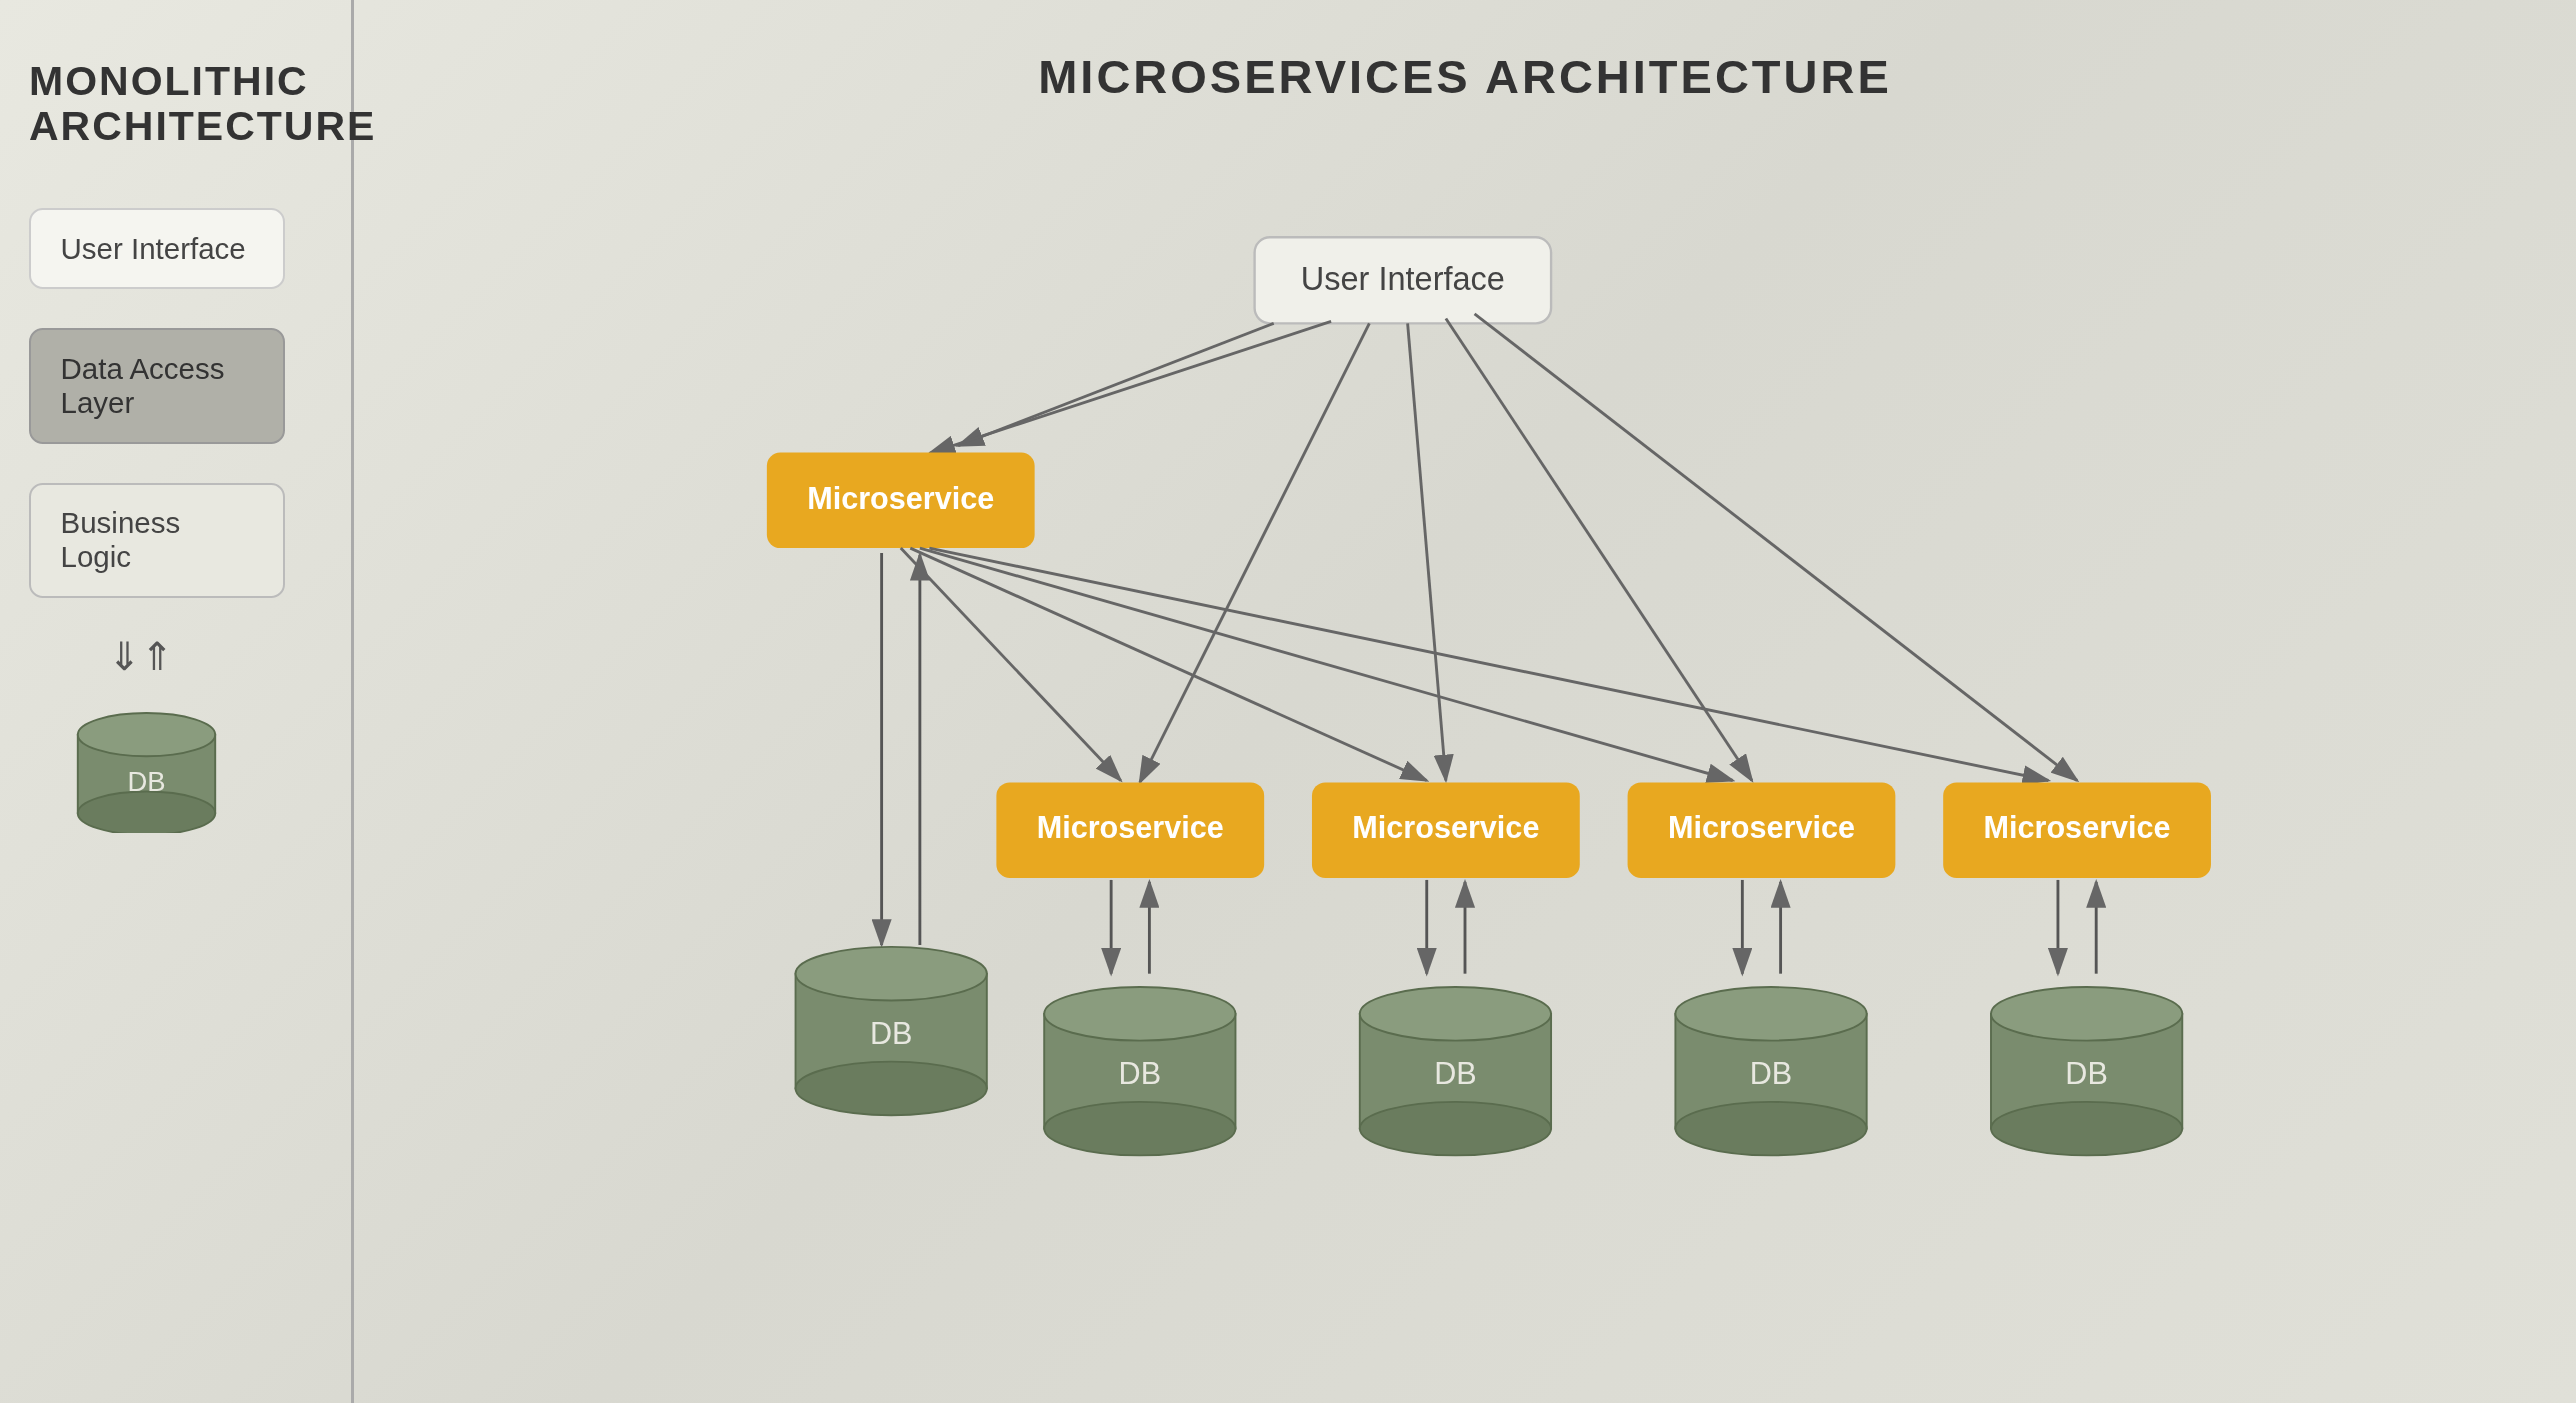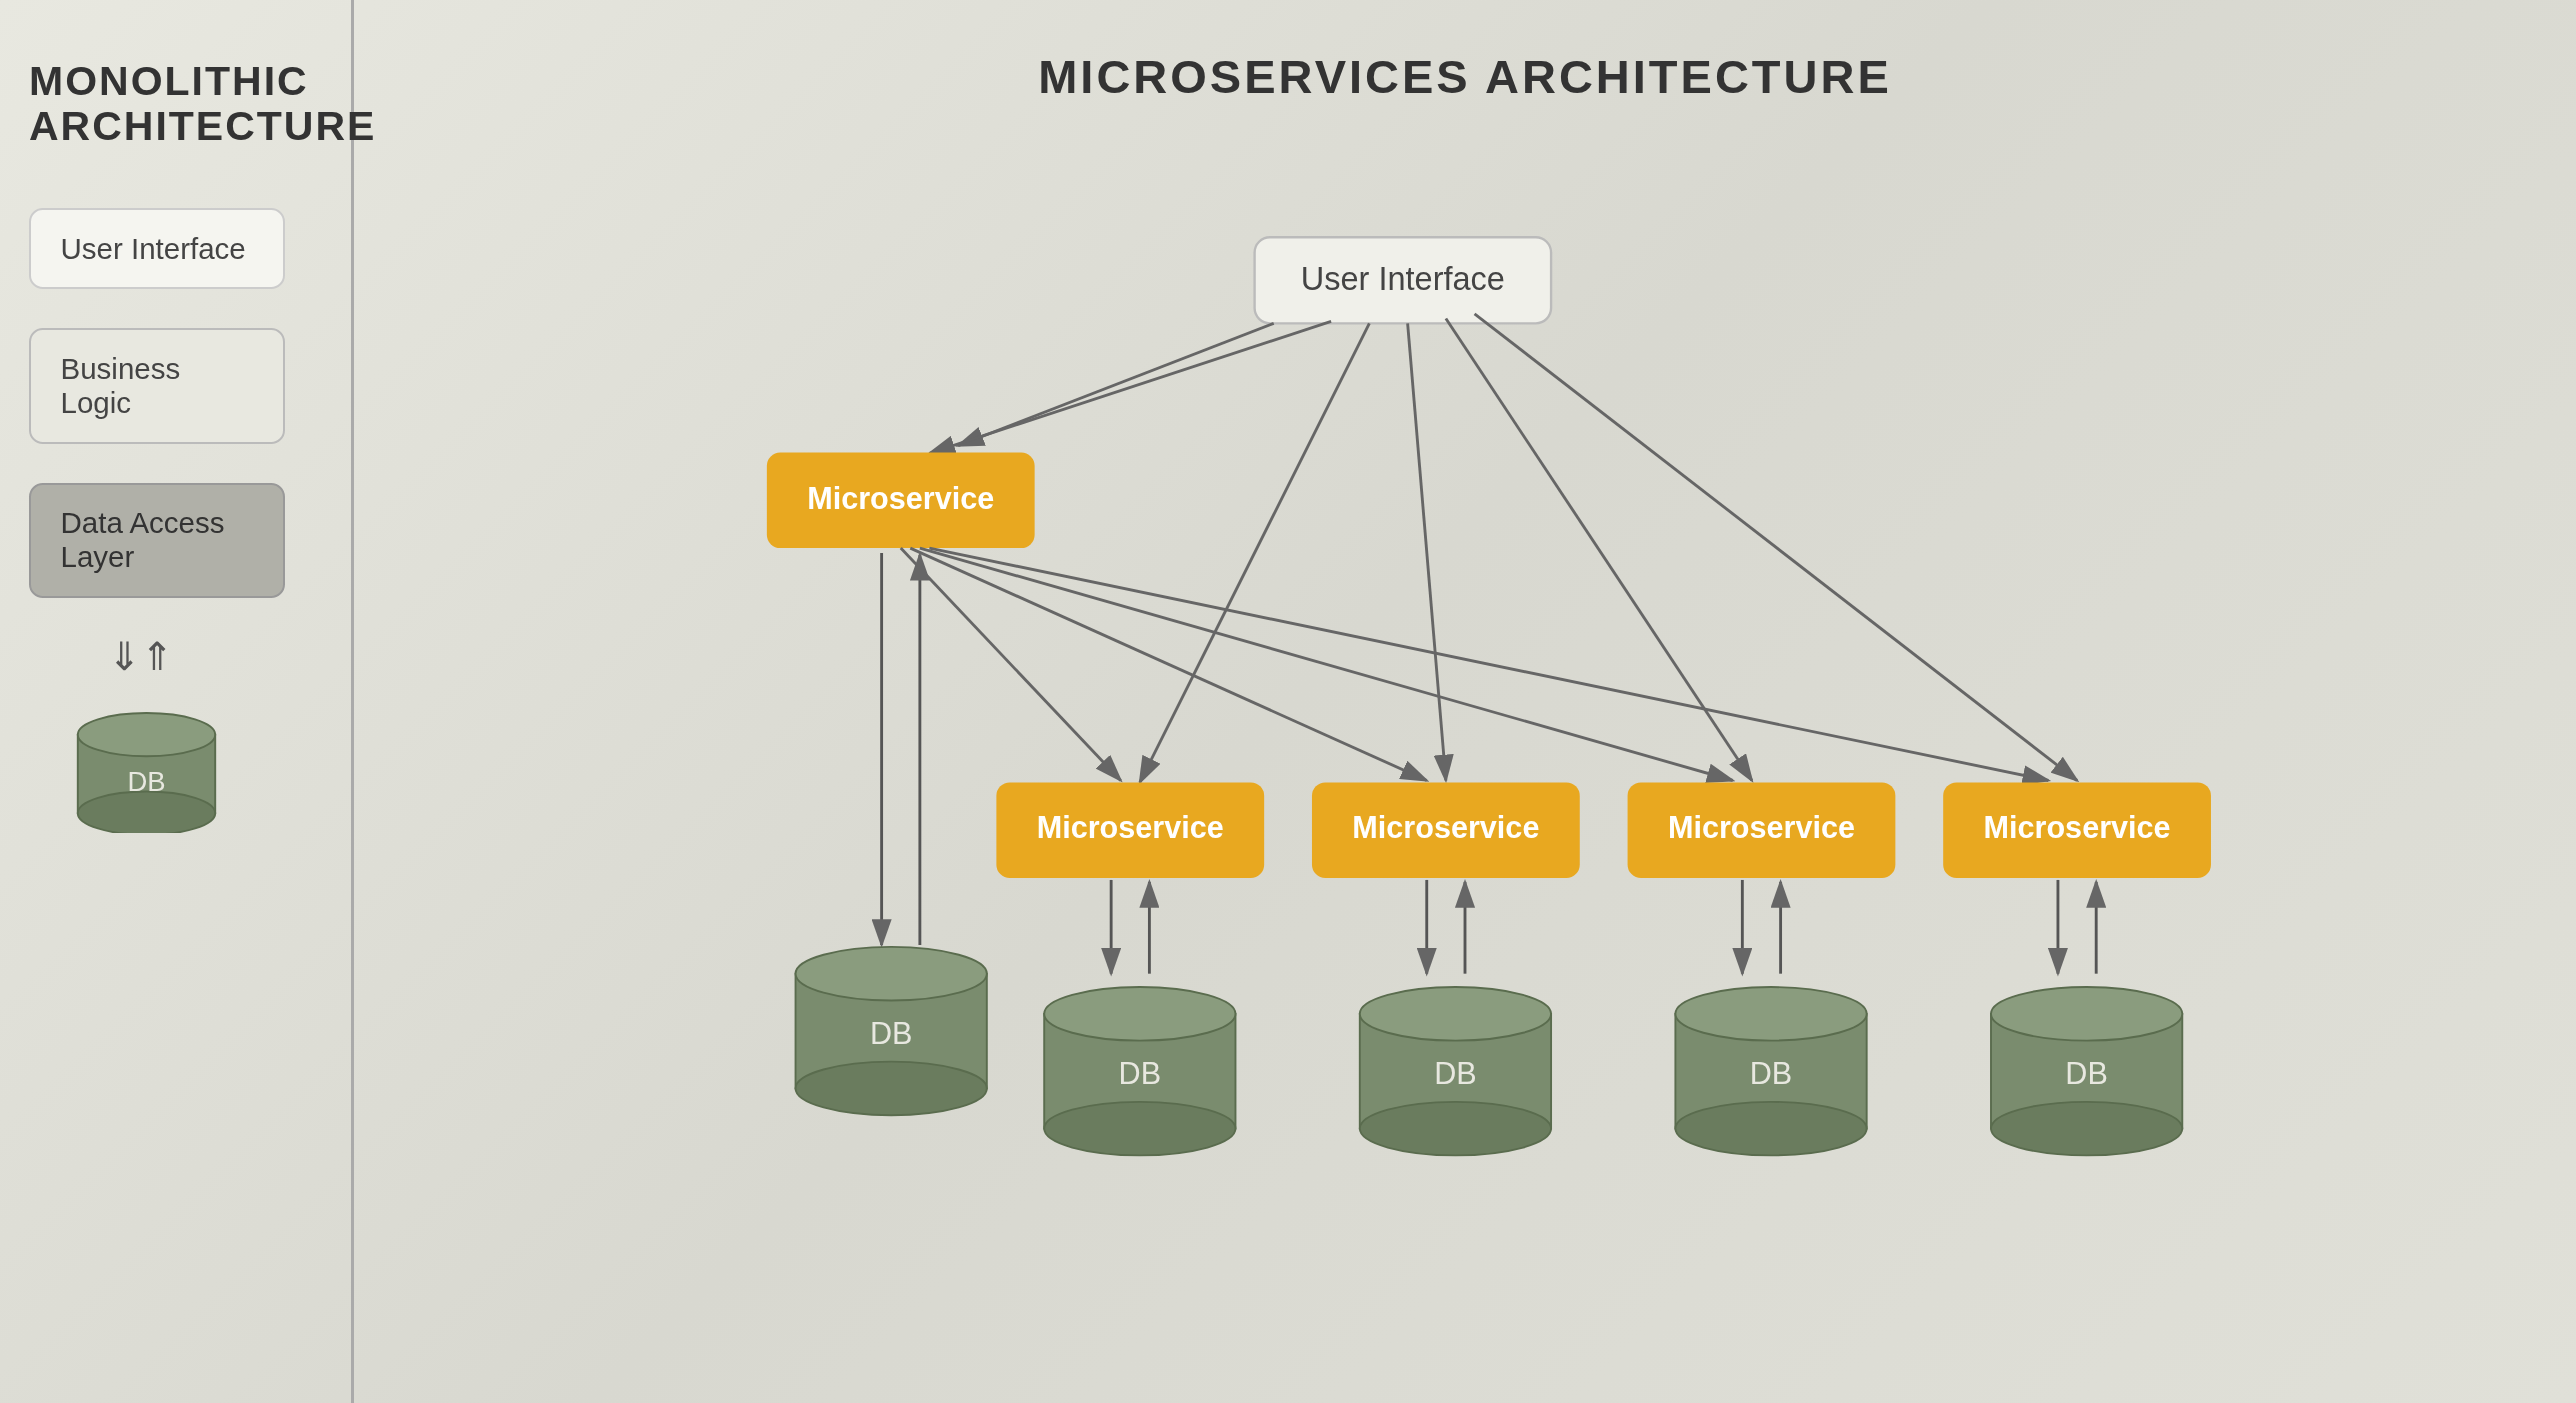--- a/index.html
+++ b/index.html
@@ -106,26 +106,26 @@
 </head>
 <body>
 
 <div class="left-panel">
   <div class="panel-title">MONOLITHIC<br>ARCHITECTURE</div>
 
   <div class="mono-box mono-box-ui">
     <span>User Interface</span>
   </div>
 
+  <div class="mono-box mono-box-dal">
+    <span>Data Access<br>Layer</span>
+  </div>
+
   <div class="mono-box mono-box-bl">
     <span>Business Logic</span>
-  </div>
-
-  <div class="mono-box mono-box-dal">
-    <span>Data Access<br>Layer</span>
   </div>
 
   <div class="arrow-updown">⇓⇑</div>
 
   <div class="db-container">
     <svg width="157" height="128" viewBox="0 0 160 130">
 
       <rect x="10" y="30" width="140" height="80" fill="#7a8c6e" stroke="#5a6c4e" stroke-width="2"></rect>
 
       <ellipse cx="80" cy="110" rx="70" ry="22" fill="#6a7c5e" stroke="#5a6c4e" stroke-width="2"></ellipse>

